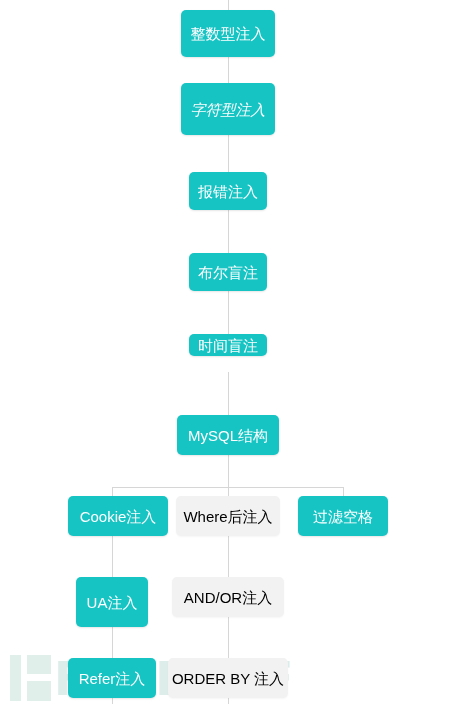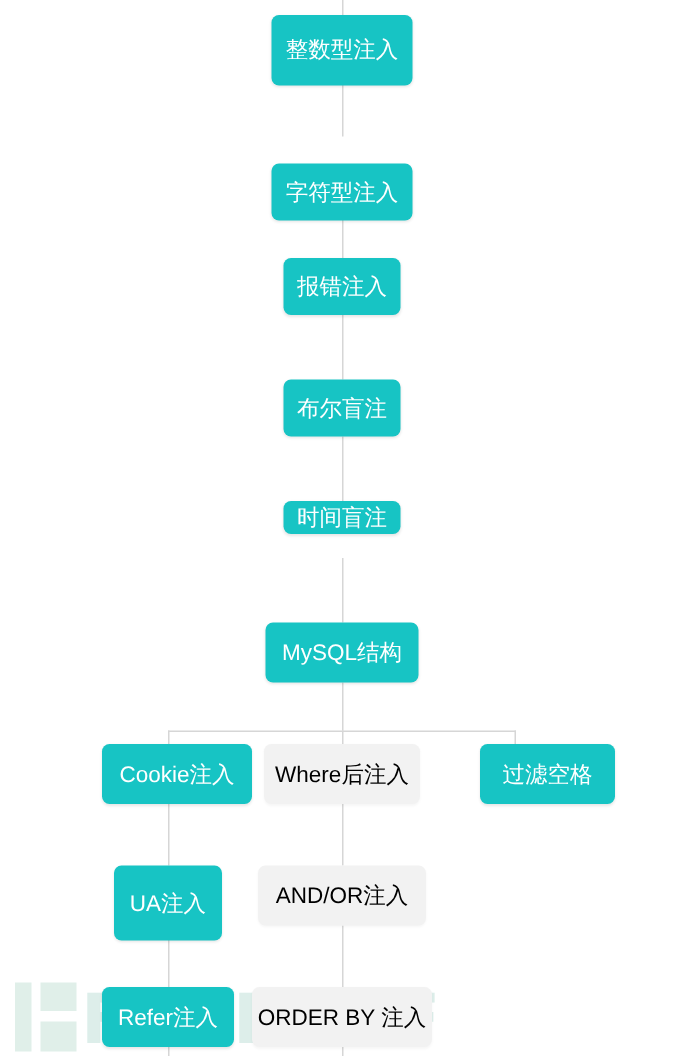--- a/index.html
+++ b/index.html
@@ -115,42 +115,42 @@
       <div class="conn conn-v" style="left: 228px; top: 536px; height: 41px;"></div>
       <div class="conn conn-v" style="left: 112px; top: 617px; height: 41px;"></div>
       <div class="conn conn-v" style="left: 228px; top: 617px; height: 41px;"></div>
       <div class="conn conn-v" style="left: 112px; top: 698px; height: 6px;"></div>
       <div class="conn conn-v" style="left: 228px; top: 698px; height: 6px;"></div>
     </div>
   <div id="node-layer">
       <div class="node active" style="left: 181px; top: 10px; width: 94px; height: 47px;">
         <span>整数型注入</span>
       </div>
-      <div class="node active" style="left: 181px; top: 109px; width: 94px; height: 38px;">
+      <div class="node active" style="left: 181px; top: 83px; width: 94px; height: 52px; font-style: italic;">
         <span>字符型注入</span>
       </div>
       <div class="node active" style="left: 189px; top: 172px; width: 78px; height: 38px; text-align: right;">
         <span>报错注入</span>
       </div>
       <div class="node active" style="left: 189px; top: 253px; width: 78px; height: 38px;">
         <span>布尔盲注</span>
       </div>
       <div class="node active" style="left: 189px; top: 334px; width: 78px; height: 22px;">
         <span>时间盲注</span>
       </div>
       <div class="node active" style="left: 177px; top: 415px; width: 102px; height: 40px;">
         <span>MySQL结构</span>
       </div>
       <div class="node active" style="left: 68px; top: 496px; width: 100px; height: 40px;">
         <span>Cookie注入</span>
       </div>
       <div class="node disabled" style="left: 176px; top: 496px; width: 104px; height: 40px;">
         <span>Where后注入</span>
       </div>
-      <div class="node active" style="left: 298px; top: 496px; width: 90px; height: 40px; margin-left: 22px;">
+      <div class="node active" style="left: 298px; top: 496px; width: 90px; height: 40px;">
         <span>过滤空格</span>
       </div>
       <div class="node active" style="left: 76px; top: 577px; width: 72px; height: 50px; text-align: right;">
         <span>UA注入</span>
       </div>
       <div class="node disabled" style="left: 172px; top: 577px; width: 112px; height: 40px;">
         <span>AND/OR注入</span>
       </div>
       <div class="node active" style="left: 68px; top: 658px; width: 88px; height: 40px;">
         <span>Refer注入</span>

